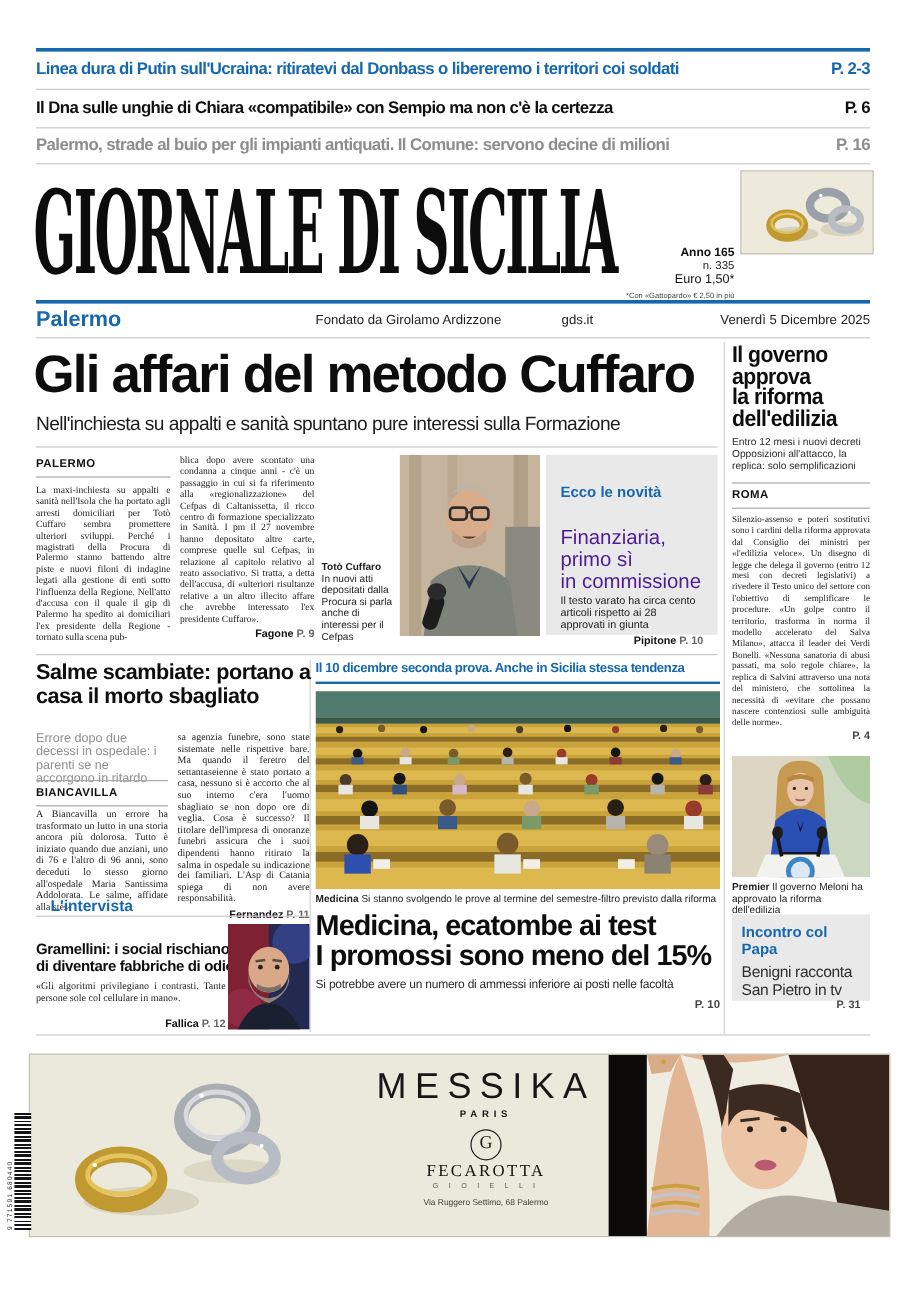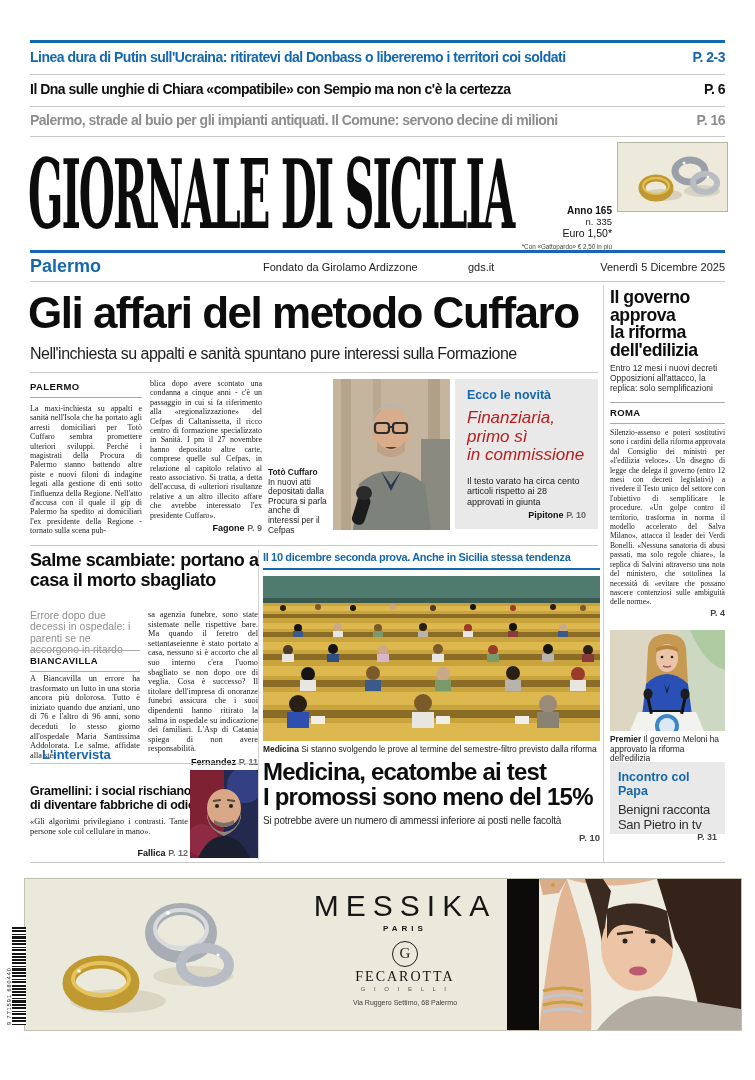--- a/index.html
+++ b/index.html
@@ -124,23 +124,23 @@
       <line x1="56" y1="48" x2="60" y2="48" stroke="#2d2d2d" stroke-width="2"></line>
       <path d="M52 68 Q58 72 64 68" fill="#5a3a33"></path>
       <path d="M44 62 Q58 80 72 62 L72 72 Q58 84 44 72 Z" fill="#bfa28a"></path>
       <path d="M20 151 L26 105 Q40 92 58 92 Q78 92 92 106 L98 151 Z" fill="#7d837a"></path>
       <path d="M48 92 L58 106 L68 92 L64 100 L58 112 L52 100 Z" fill="#2b3550"></path>
       <rect x="22" y="116" width="13" height="30" rx="6" transform="rotate(18 28 130)" fill="#1c1c1c"></rect>
       <ellipse cx="31" cy="114" rx="8" ry="7" fill="#2a2a2a"></ellipse>
     </svg>
   </div>
 
-  <div class="abs graybox" style="left:455px;top:379px;width:143px;height:150px;padding:9px 12px;box-sizing:border-box;">
+  <div class="abs graybox" style="left:455px;top:379px;width:143px;height:150px;padding:24px 12px;box-sizing:border-box;">
     <div class="kicker" style="font-size:12.5px;">Ecco le novità</div>
-    <div style="font-size:17px;line-height:18.5px;color:#b91c1c;margin-top:7px;font-style:italic;">
+    <div style="font-size:17px;line-height:18.5px;color:#4c1d95;margin-top:22px;">
       <div>Finanziaria,</div>
       <div>primo sì</div>
       <div>in commissione</div>
     </div>
     <div style="margin-top:auto;font-size:9px;line-height:10.4px;color:#222;">Il testo varato ha circa cento articoli rispetto ai 28 approvati in giunta</div>
     <div class="byline"><span>Pipitone</span> <span class="pg">P. 10</span></div>
   </div>
 
   <div class="rule" style="left:30px;top:545px;width:568px;"></div>
   <div class="vrule" style="left:603px;top:285px;height:577px;"></div>

